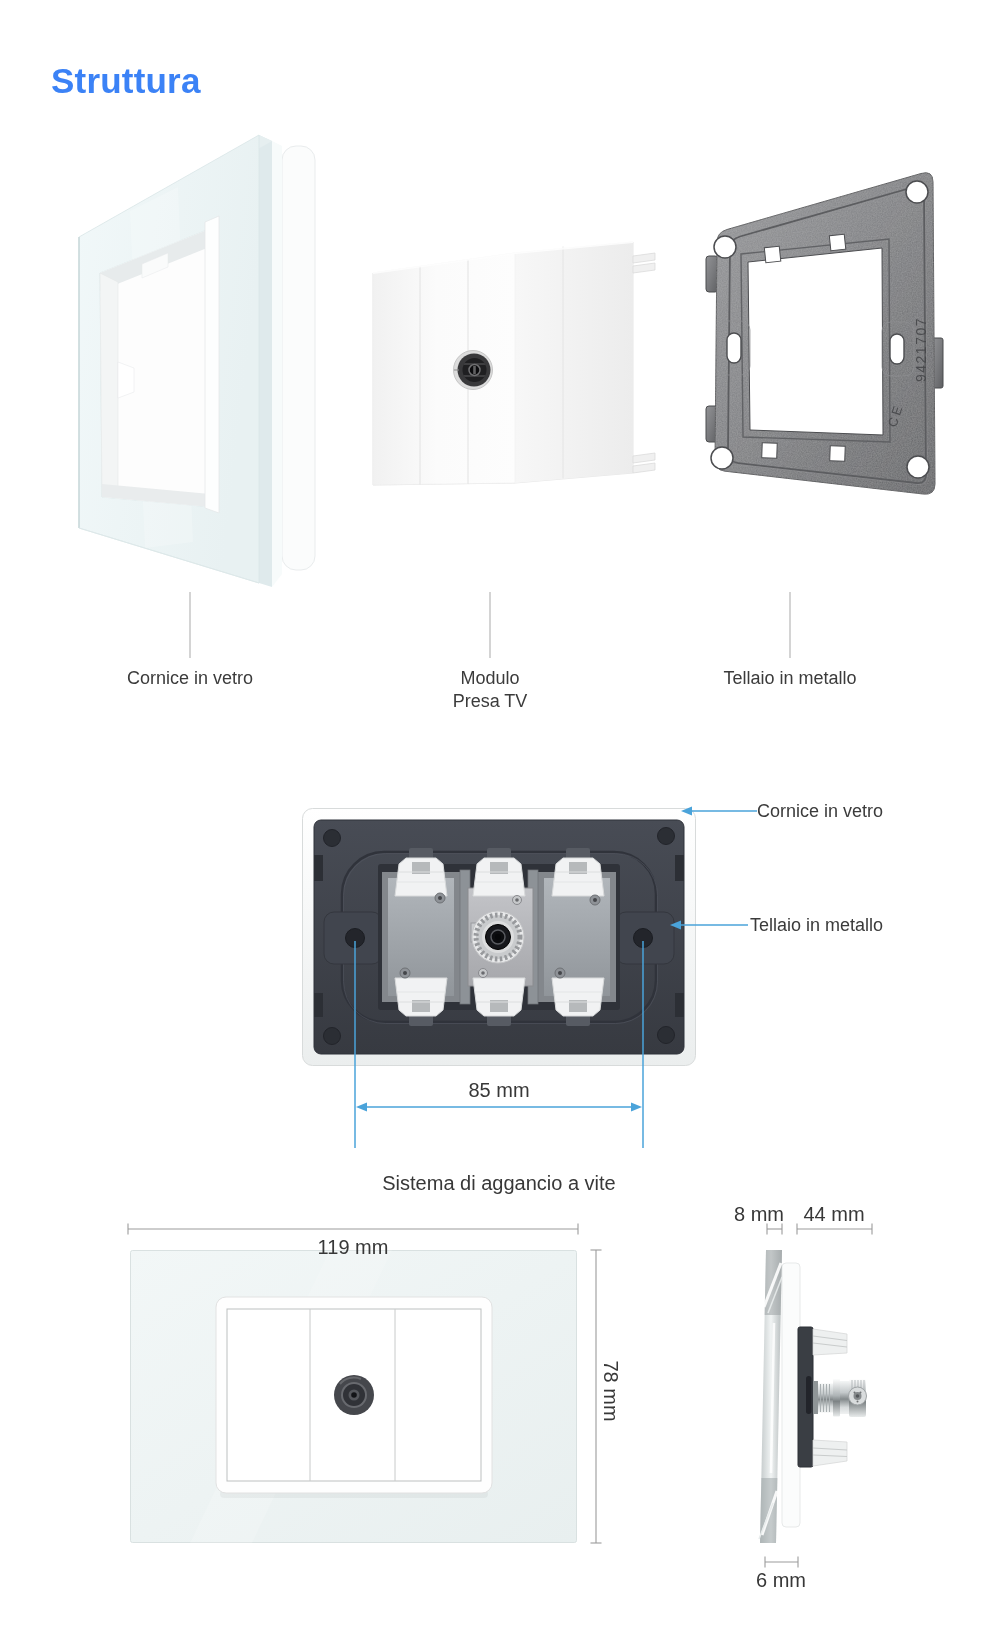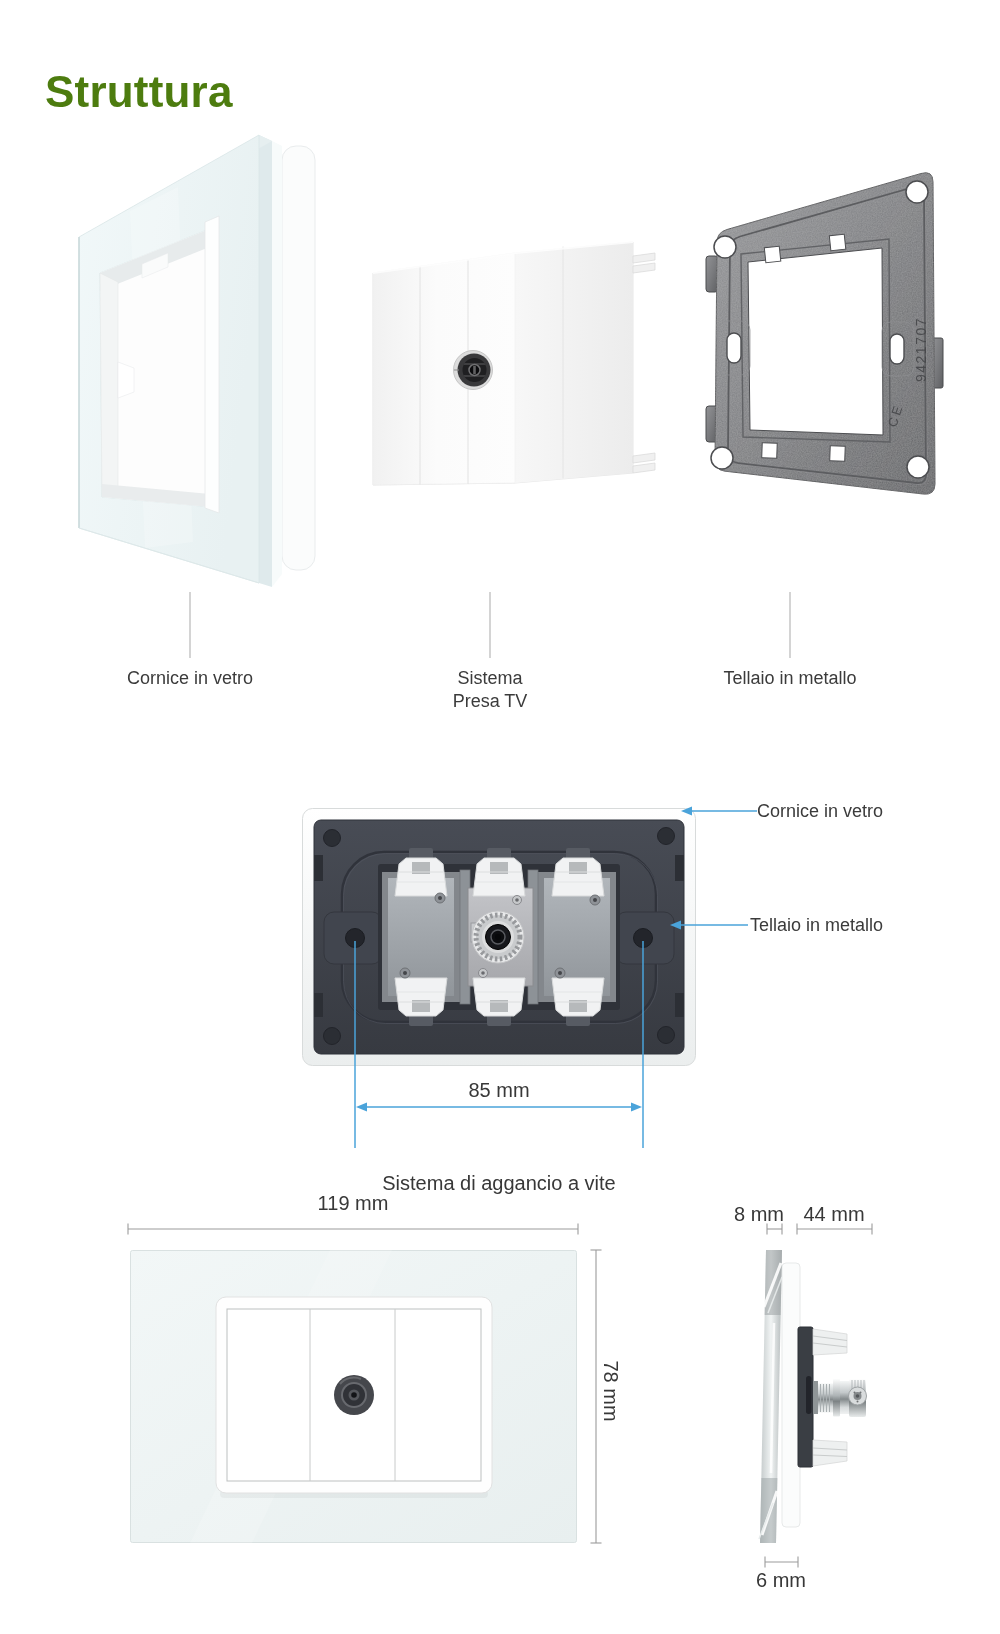--- a/index.html
+++ b/index.html
@@ -1,19 +1,19 @@
 <!DOCTYPE html>
 <html><head>
 <meta charset="utf-8">
 <style>
   html,body{margin:0;padding:0;background:#ffffff;}
   .page{position:relative;width:1000px;height:1634px;background:#fff;overflow:hidden;
         font-family:"Liberation Sans",sans-serif;}
   .abs{position:absolute;}
-  .title{position:absolute;left:45px;top:38px;font-size:44px;font-weight:700;color:#4d7c0f;letter-spacing:.2px;}
+  .title{position:absolute;left:51px;top:38px;font-size:35px;font-weight:700;color:#3b82f6;letter-spacing:.2px;}
   .plabel{position:absolute;color:#3b3b3b;font-size:18px;white-space:nowrap;transform:translateX(-50%);text-align:center;line-height:23px;}
   .callout{position:absolute;color:#3b3b3b;font-size:18px;white-space:nowrap;}
   .dim{position:absolute;color:#383838;font-size:20px;white-space:nowrap;transform:translateX(-50%);text-align:right;}
   .dim-rot{position:absolute;color:#383838;font-size:20px;white-space:nowrap;transform:translate(-50%,-50%) rotate(90deg);}
   svg{display:block;}
 </style>
 </head>
 <body>
 
 <div class="page">
@@ -122,21 +122,21 @@
     <rect x="28" y="171" width="32" height="54" rx="9" fill="none" stroke="#8f9093" opacity="0.7"></rect>
     <rect x="192" y="172" width="32" height="54" rx="9" fill="none" stroke="#8f9093" opacity="0.7"></rect>
     <rect x="37" y="183" width="14" height="30" rx="7" fill="#ffffff" stroke="#4c4d50" stroke-width="1.4"></rect>
     <rect x="200" y="184" width="14" height="30" rx="7" fill="#ffffff" stroke="#4c4d50" stroke-width="1.4"></rect>
     <text transform="translate(236,232) rotate(-90)" font-family="Liberation Sans, sans-serif" font-size="14" fill="#46474a" letter-spacing="1.5" opacity="0.9">9421707</text>
     <text transform="translate(206,278) rotate(-72)" font-family="Liberation Sans, sans-serif" font-size="13" fill="#46474a" letter-spacing="3" opacity="0.9">CE</text>
   </svg>
 
   <span class="plabel" style="left:190px;top:667px">Cornice in vetro</span>
   <span class="plabel" style="left:490px;top:667px">
-      <span style="display:block">Sistema</span>
+      <span style="display:block">Modulo</span>
       <span style="display:block">Presa TV</span>
     </span>
   <span class="plabel" style="left:790px;top:667px">Tellaio in metallo</span>
 
   <svg class="abs" style="left:302px;top:808px" width="394" height="258" viewBox="0 0 394 258">
     <defs>
       <linearGradient id="bvFrame" x1="0" y1="0" x2="0" y2="1">
         <stop offset="0" stop-color="#ffffff"></stop>
           <stop offset="1" stop-color="#ebeeee"></stop>
       </linearGradient>
@@ -298,21 +298,21 @@
       <line x1="129" y1="137" x2="129" y2="150" stroke="#9fa5a7" stroke-width="0.7"></line>
       <circle cx="122.5" cy="153" r="9" fill="#d9dcdd" stroke="#9fa3a5"></circle>
       <circle cx="122.5" cy="153" r="4" fill="#85898b"></circle>
       <circle cx="122.5" cy="153" r="1.8" fill="#54575a"></circle>
       <circle cx="119.5" cy="149.5" r="1" fill="#6f7274"></circle>
       <circle cx="125.5" cy="149.5" r="1" fill="#6f7274"></circle>
       <circle cx="122.5" cy="158.5" r="1" fill="#6f7274"></circle>
     </g>
   </svg>
 
-  <span class="dim" style="left:353px;top:1192px">119 mm</span>
+  <span class="dim" style="left:353px;top:1236px">119 mm</span>
   <span class="dim-rot" style="left:610px;top:1391px">78 mm</span>
   <span class="dim" style="left:759px;top:1203px">8 mm</span>
   <span class="dim" style="left:834px;top:1203px">44 mm</span>
   <span class="dim" style="left:781px;top:1569px">6 mm</span>
 
   <svg class="abs" style="left:0;top:0;pointer-events:none" width="1000" height="1634" viewBox="0 0 1000 1634">
 
     <g stroke="#a9a9a9" stroke-width="1">
       <line x1="190" y1="592" x2="190" y2="658"></line>
       <line x1="490" y1="592" x2="490" y2="658"></line>

